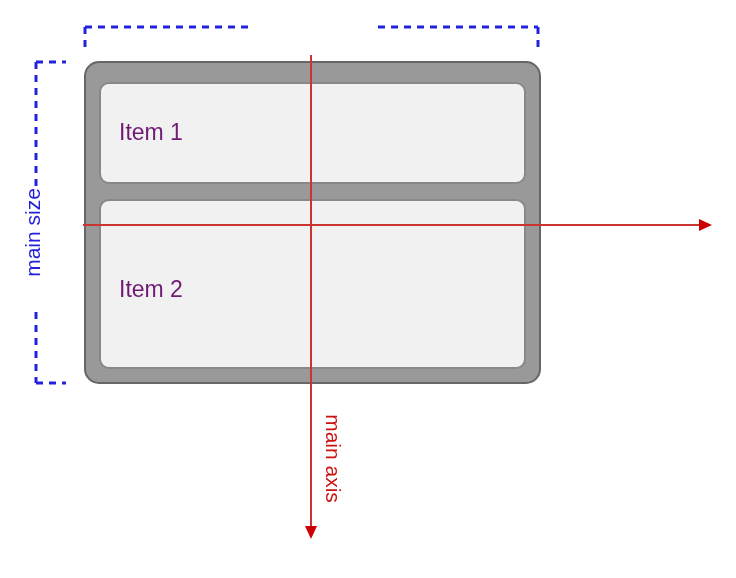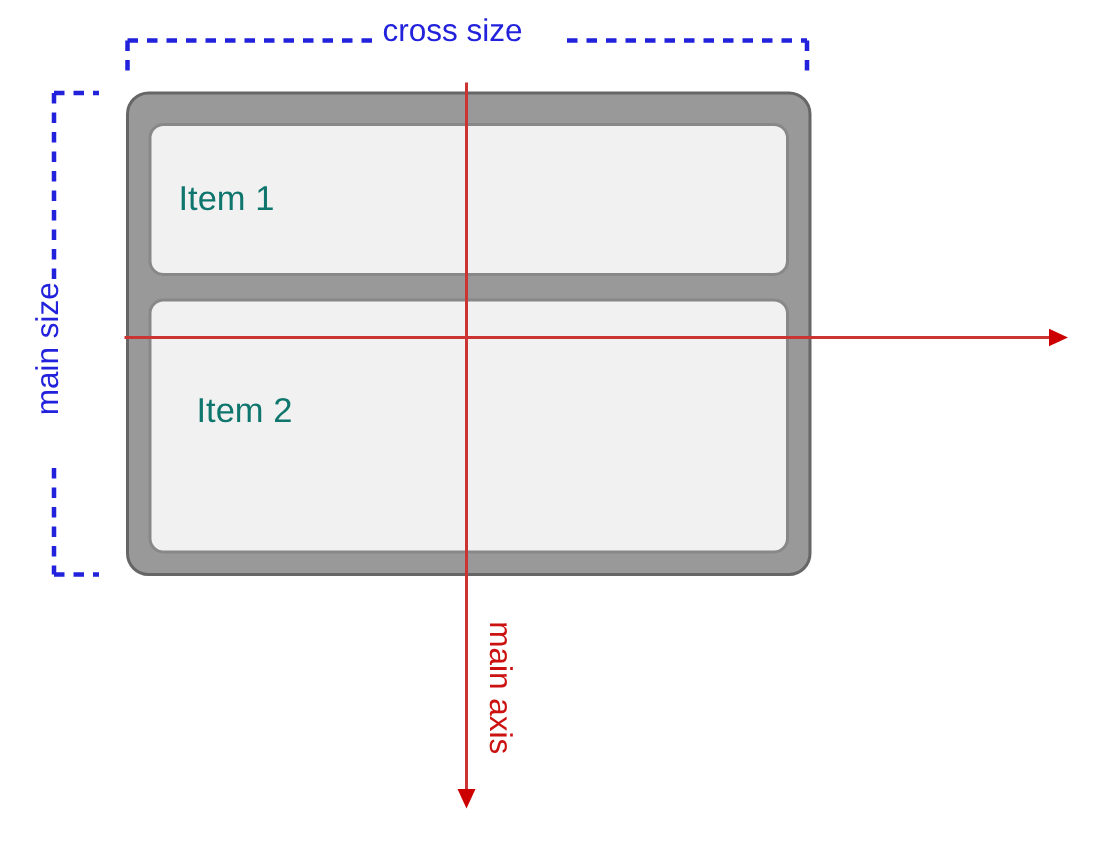--- a/index.html
+++ b/index.html
@@ -33,21 +33,21 @@
   }
   .blue-label {
     color: #2222dd;
     font-size: 21px;
   }
   .red-label {
     color: #cc1111;
     font-size: 21px;
   }
   .item-label {
-    color: #0f766e;
+    color: #701a75;
     font-size: 23px;
   }
   #label-cross-size {
     left: 255px;
     top: 10px;
   }
   #label-main-size {
     left: -12px;
     top: 222px;
     transform: rotate(-90deg);
@@ -62,22 +62,21 @@
     top: 448px;
     transform: rotate(90deg);
     transform-origin: center center;
   }
   #label-item-1 {
     left: 119px;
     top: 121px;
   }
   #label-item-2 {
     left: 119px;
-    top: 262px;
-    margin-left: 12px;
+    top: 278px;
   }
 </style>
 </head>
 <body>
 
 <div id="diagram-root">
 
   <svg id="diagram-svg" viewBox="0 0 736 578">
     <defs>
       <marker id="arrow-right" markerWidth="14" markerHeight="14" refX="1" refY="6" orient="auto" markerUnits="userSpaceOnUse">
@@ -105,21 +104,20 @@
     <rect x="85" y="62" width="455" height="321" rx="14" ry="14" fill="#999999" stroke="#666666" stroke-width="2"></rect>
 
     <rect x="100" y="83" width="425" height="100" rx="9" ry="9" fill="#f1f1f1" stroke="#888888" stroke-width="2"></rect>
     <rect x="100" y="200" width="425" height="168" rx="9" ry="9" fill="#f1f1f1" stroke="#888888" stroke-width="2"></rect>
 
     <line x1="83" y1="225" x2="700" y2="225" stroke="#cc3333" stroke-width="2" marker-end="url(#arrow-right)"></line>
 
     <line x1="311" y1="55" x2="311" y2="527" stroke="#cc3333" stroke-width="2" marker-end="url(#arrow-down)"></line>
   </svg>
 
-  <div class="lbl blue-label" id="label-cross-size">cross size</div>
 
   <div class="lbl blue-label" id="label-main-size">main size</div>
 
 
   <div class="lbl red-label" id="label-main-axis">main axis</div>
 
   <div class="lbl item-label" id="label-item-1">Item 1</div>
 
   <div class="lbl item-label" id="label-item-2">Item 2</div>
 

